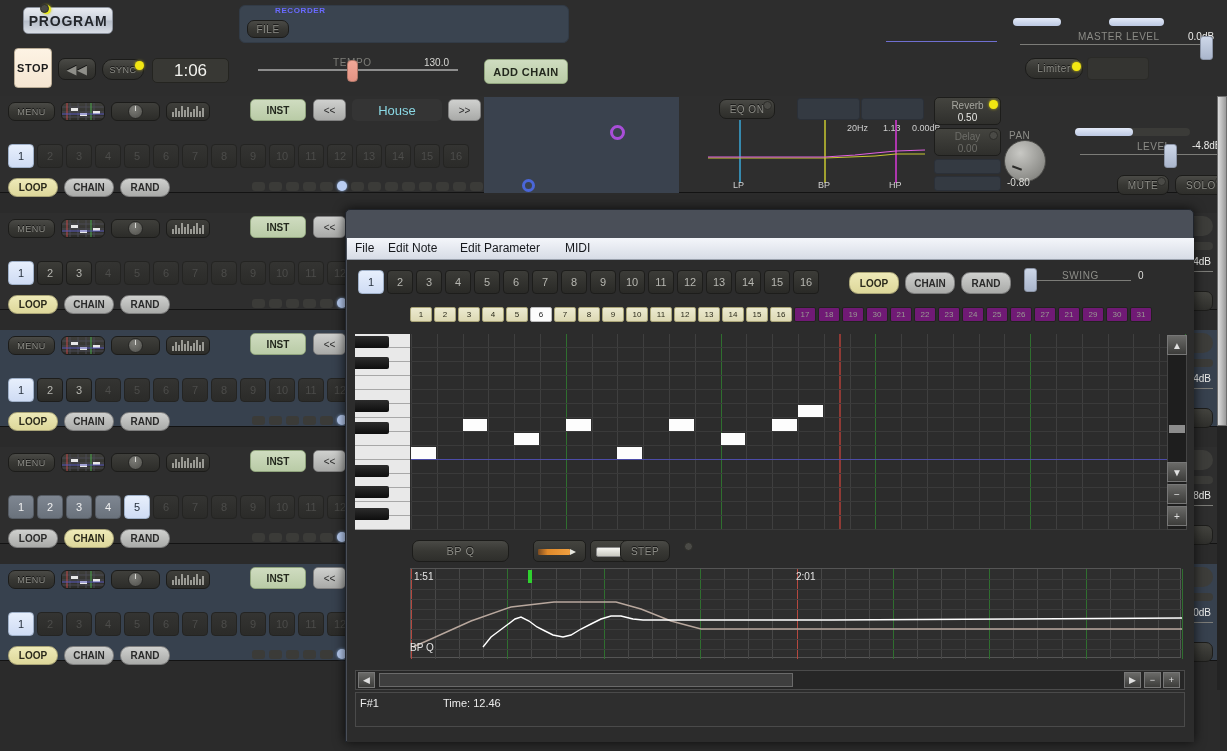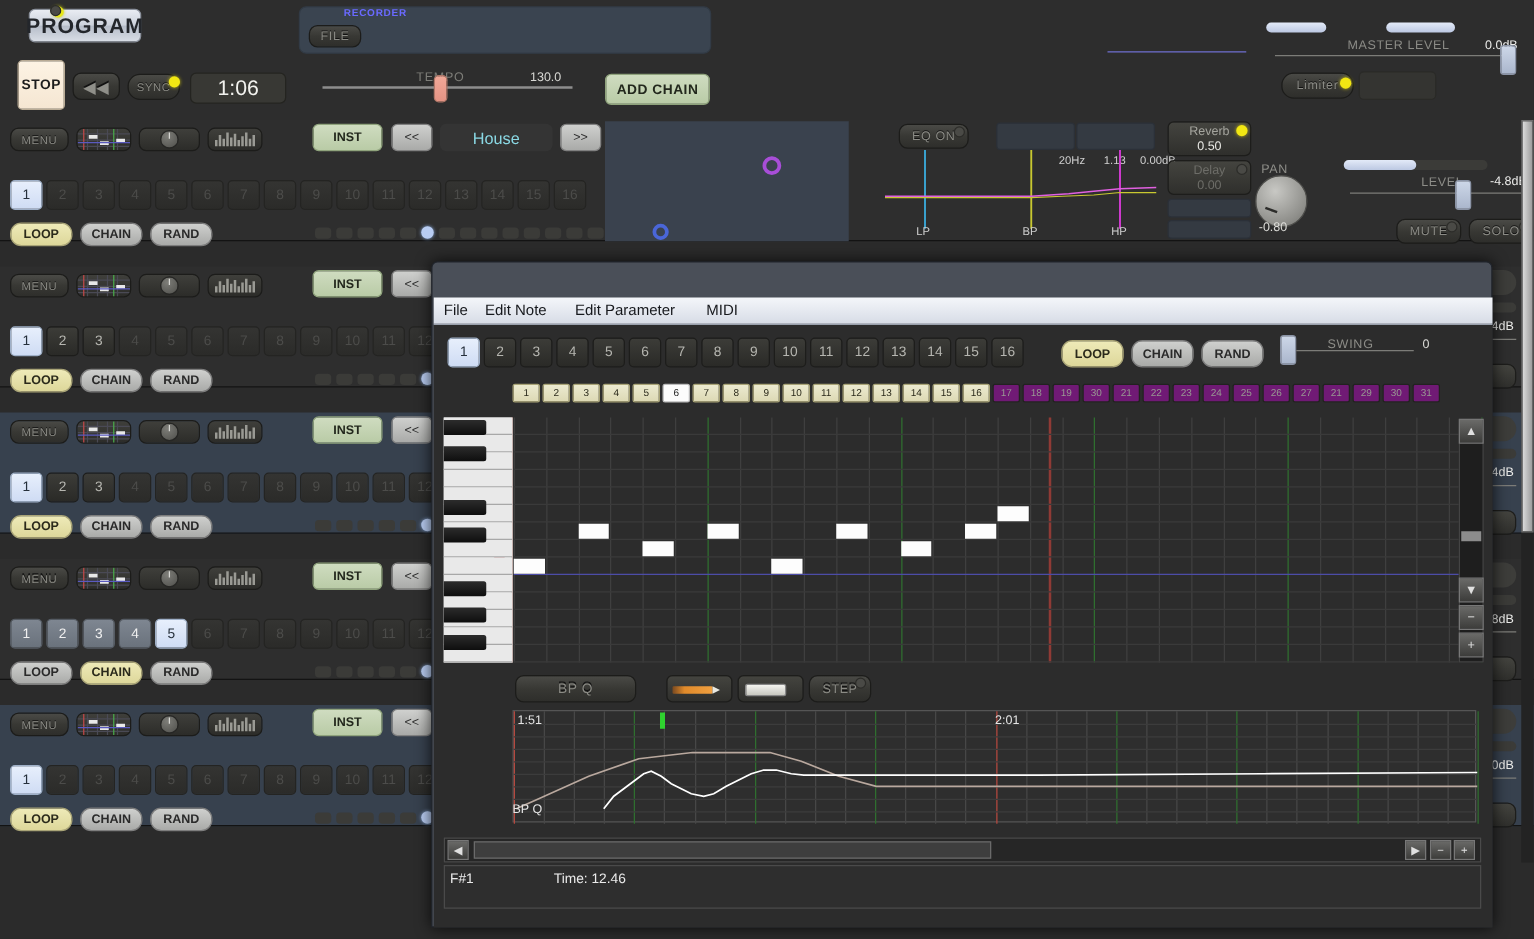--- a/index.html
+++ b/index.html
@@ -19,21 +19,21 @@
     border:1px solid #1c1c1a; border-radius:7px;
     color:#8b8b85; font-size:11px; letter-spacing:.5px;
     display:flex; align-items:center; justify-content:center;
     text-shadow:0 -1px 0 #111;
   }
 
   #program-button {
     position:absolute; left:23px; top:7px; width:90px; height:27px;
     background:linear-gradient(180deg,#e9ecf2 0%,#ccd2dc 48%,#b6bdc9 52%,#d8dde5 100%);
     border:1px solid #8b919c; border-radius:5px;
-    color:#23262b; font-size:17px; font-weight:bold; letter-spacing:.8px;
+    color:#23262b; font-size:14px; font-weight:bold; letter-spacing:.8px;
     display:flex; align-items:center; justify-content:center;
   }
 
   #recorder-panel {
     position:absolute; left:239px; top:5px; width:330px; height:38px;
     background:#3a4450; border-radius:6px; border:1px solid #323b46;
   }
   #recorder-label { position:absolute; left:275px; top:6px; font-size:8px; color:#6a6aff; letter-spacing:.6px; font-weight:bold;}
   #file-button { position:absolute; left:247px; top:20px; width:42px; height:18px; font-size:10px; }
 
@@ -233,21 +233,21 @@
   #param-button { position:absolute; left:412px; top:540px; width:97px; height:22px; font-size:11px; }
   #pencil-tool { position:absolute; left:533px; top:540px; width:53px; height:22px; border-radius:5px;
      background:linear-gradient(180deg,#44443f,#2f2f2c); border:1px solid #1d1d1b;}
   #pencil-body { position:absolute; left:4px; top:8px; width:32px; height:6px; background:linear-gradient(90deg,#7a4a20,#e08a2a 30%,#f0a040); border-radius:1px;}
   #pencil-tip { position:absolute; left:36px; top:8px; width:0; height:0; border-top:3px solid transparent; border-bottom:3px solid transparent; border-left:6px solid #e8e8e0;}
   #pencil-led { position:absolute; left:42px; top:5px; width:9px; height:9px; border-radius:50%; background:#e8e819; box-shadow:0 0 3px #c8c810;}
   #eraser-tool { position:absolute; left:590px; top:540px; width:53px; height:22px; border-radius:5px;
      background:linear-gradient(180deg,#44443f,#2f2f2c); border:1px solid #1d1d1b;}
   #eraser-body { position:absolute; left:5px; top:6px; width:33px; height:10px; background:linear-gradient(180deg,#f4f4f0,#c8c8c0); border:1px solid #888; border-radius:2px;}
   #eraser-led { position:absolute; left:40px; top:4px; width:9px; height:9px; border-radius:50%; background:#4a4a46; border:1px solid #2c2c29;}
-  #step-button { position:absolute; left:647px; top:540px; width:50px; height:22px; font-size:10px;}
+  #step-button { position:absolute; left:620px; top:540px; width:50px; height:22px; font-size:10px;}
   #step-led { position:absolute; left:684px; top:542px; width:9px; height:9px; border-radius:50%; background:#4a4a46; border:1px solid #2c2c29;}
 
   #autolane { position:absolute; left:410px; top:568px; width:771px; height:90px; background:#2e2e2e; border:1px solid #555;}
   .av { position:absolute; top:0; width:1px; height:90px; background:#474747; }
   .av.green { background:#2f6f2f; }
   .av.red { background:#b5483f; }
   .ah { position:absolute; left:0; width:771px; height:1px; background:#3c3c3c;}
   #bar1-label { position:absolute; left:414px; top:571px; font-size:10px; color:#e4e4e4;}
   #bar2-label { position:absolute; left:796px; top:571px; font-size:10px; color:#e4e4e4;}
   #param-name-label { position:absolute; left:410px; top:642px; font-size:10px; color:#e4e4e4;}

